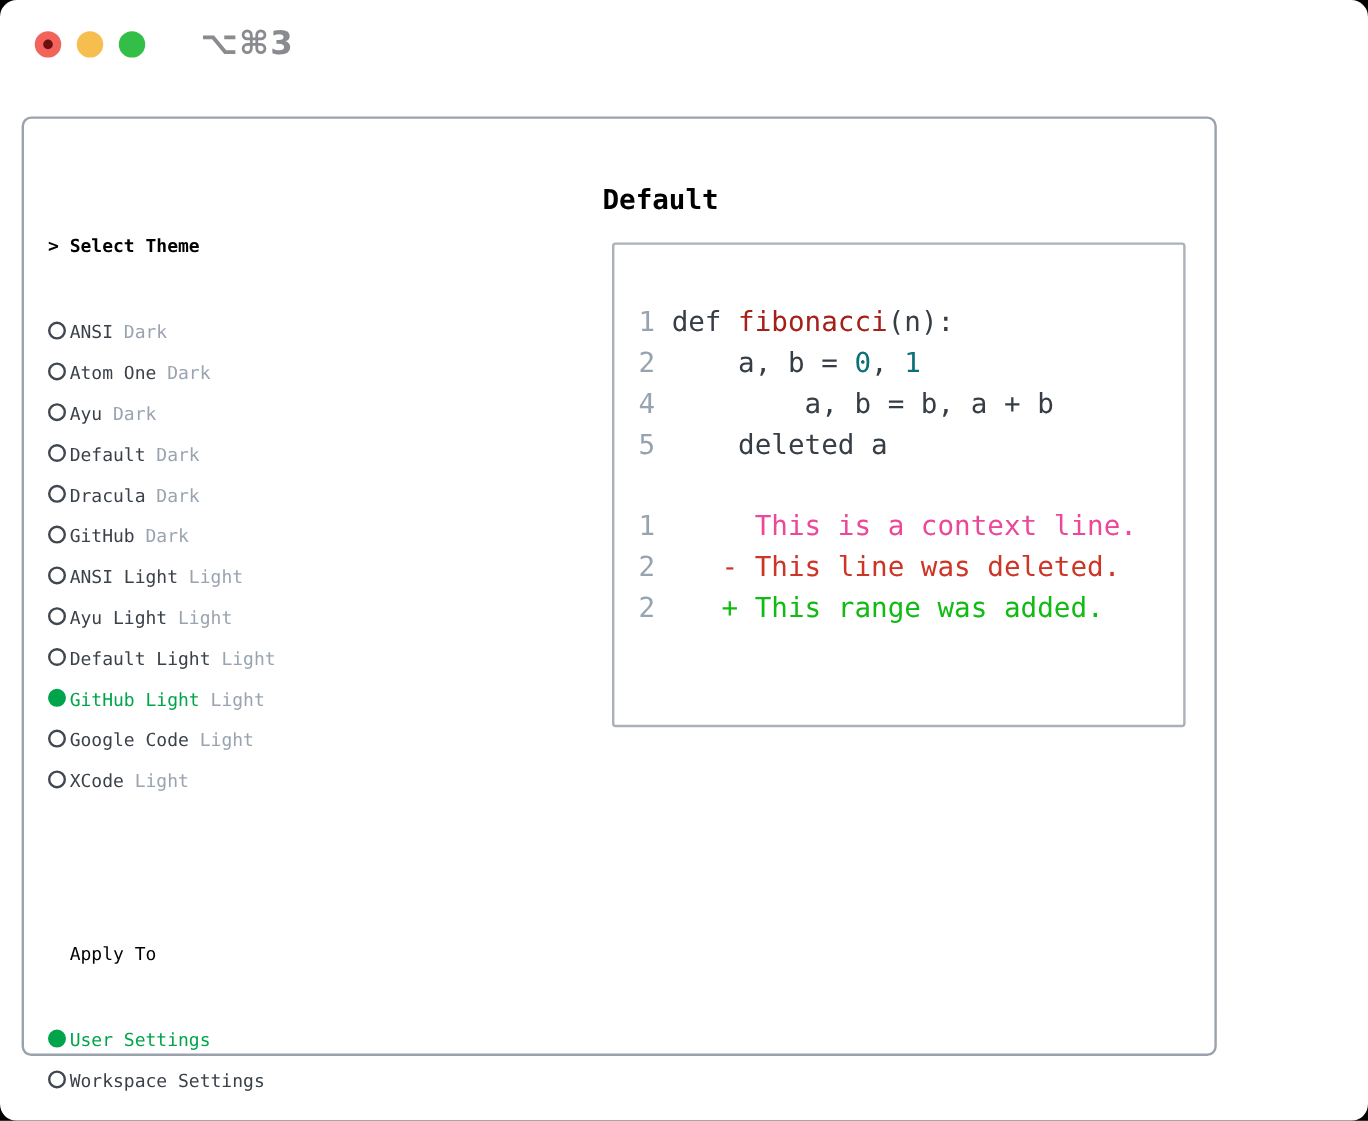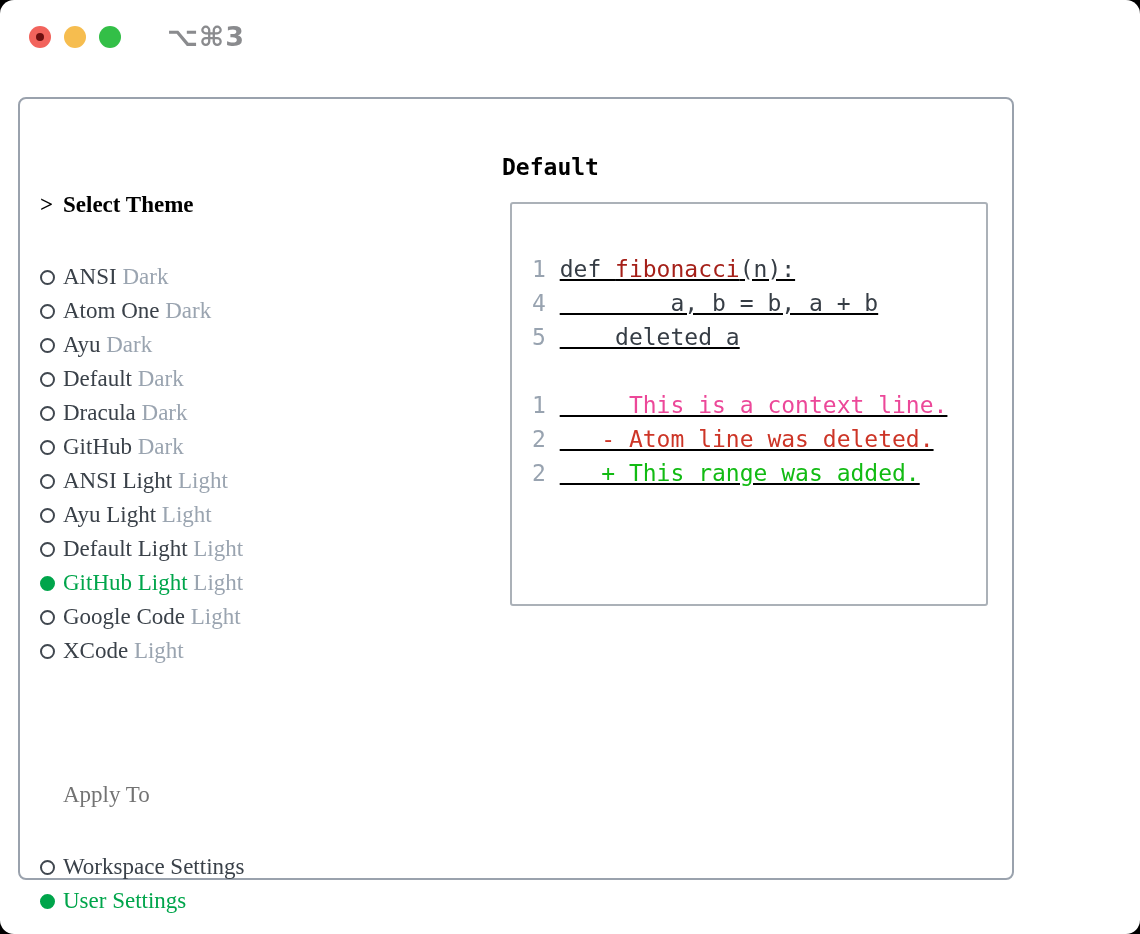--- a/index.html
+++ b/index.html
@@ -25,43 +25,43 @@
     position:absolute; left:167px; top:21px; height:32px; line-height:32px;
     font-family:"DejaVu Sans","Liberation Sans",sans-serif;
     font-size:27px; font-weight:bold; color:#8a8b8e; letter-spacing:1px;
   }
   
   .main-box {
     position:absolute; left:18px; top:97px; width:992px; height:779px;
     border:2px solid #9aa2ad; border-radius:8px; background:#fff;
   }
   .leftcol { position:absolute; left:20px; top:51px; white-space:pre; }
-  .row { height:34px; line-height:34px; font-size:23px; white-space:pre;font-family:Liberation Serif, serif; }
+  .row { height:34px; line-height:34px; font-size:15px; white-space:pre; }
   .marker { display:inline-block; width:2ch; }
   .tprefix, .section-title { font-weight:bold; color:#000000; }
   .dot {
     display:inline-block; width:15px; height:15px; box-sizing:border-box;
     border:2px solid #40474f; border-radius:50%; vertical-align:-1px;
   }
   .dot.selected { background:var(--accent-green); border-color:var(--accent-green); }
   .tname { color:#3a4149;margin-top:16px; }
   .tname.selected-text { color:var(--accent-green); }
   .variant { color:var(--muted-gray); }
-  .apply-title { color:#737373; }
+  .apply-title { color:#000000; }
   
   .preview-title {
     position:absolute; left:482px; top:51px; height:34px; line-height:34px;
     font-size:23px; font-weight:bold; color:#000;
   }
   .preview-box {
     position:absolute; left:490px; top:103px; width:474px; height:400px;
     border:2px solid #abb1b8; border-radius:3px; background:#fff;
   }
   .code { position:absolute; left:20px; top:48px; }
-  .pline { min-height:34px; height:34px; line-height:34px; font-size:23px; white-space:pre;text-decoration:underline; }
+  .pline { min-height:34px; height:34px; line-height:34px; font-size:23px; white-space:pre; }
   .lnum { display:inline-block; width:2ch; color:var(--line-number-gray); }
   .c-plain    { color:#363d45; }
   .c-function { color:var(--function-red); }
   .c-number   { color:var(--number-teal); }
   .c-builtin  { color:var(--builtin-blue); }
   .c-context  { color:#ec4899; }
   .c-deleted  { color:var(--deleted-red); }
   .c-added    { color:var(--added-green); }
 </style>
 </head>
@@ -74,34 +74,35 @@
   <div class="traffic green"></div>
   <div class="shortcut">⌥⌘3</div>
 
   <div class="main-box">
 
     <div class="leftcol">
       <div class="row"><span class="marker tprefix">&gt;</span><span class="section-title">Select Theme</span></div>
       <div id="theme-list"><div class="row"><span class="marker"><span class="dot"></span></span><span class="tname">ANSI</span><span class="variant"> Dark</span></div><div class="row"><span class="marker"><span class="dot"></span></span><span class="tname">Atom One</span><span class="variant"> Dark</span></div><div class="row"><span class="marker"><span class="dot"></span></span><span class="tname">Ayu</span><span class="variant"> Dark</span></div><div class="row"><span class="marker"><span class="dot"></span></span><span class="tname">Default</span><span class="variant"> Dark</span></div><div class="row"><span class="marker"><span class="dot"></span></span><span class="tname">Dracula</span><span class="variant"> Dark</span></div><div class="row"><span class="marker"><span class="dot"></span></span><span class="tname">GitHub</span><span class="variant"> Dark</span></div><div class="row"><span class="marker"><span class="dot"></span></span><span class="tname">ANSI Light</span><span class="variant"> Light</span></div><div class="row"><span class="marker"><span class="dot"></span></span><span class="tname">Ayu Light</span><span class="variant"> Light</span></div><div class="row"><span class="marker"><span class="dot"></span></span><span class="tname">Default Light</span><span class="variant"> Light</span></div><div class="row"><span class="marker"><span class="dot selected"></span></span><span class="tname selected-text">GitHub Light</span><span class="variant"> Light</span></div><div class="row"><span class="marker"><span class="dot"></span></span><span class="tname">Google Code</span><span class="variant"> Light</span></div><div class="row"><span class="marker"><span class="dot"></span></span><span class="tname">XCode</span><span class="variant"> Light</span></div></div>
       <div class="row"> </div>
       <div class="row"><span class="marker"></span><span class="apply-title">Apply To</span></div>
-      <div id="apply-list"><div class="row"><span class="marker"><span class="dot"></span></span><span class="tname">Workspace Settings</span></div><div class="row"><span class="marker"><span class="dot selected"></span></span><span class="tname selected-text">User Settings</span></div></div>
+      <div id="apply-list"><div class="row"><span class="marker"><span class="dot selected"></span></span><span class="tname selected-text">User Settings</span></div><div class="row"><span class="marker"><span class="dot"></span></span><span class="tname">Workspace Settings</span></div></div>
       
       
       
     </div>
 
     <div class="preview-title">Default</div>
 
     <div class="preview-box">
       <div class="code" id="code-preview">
           <div class="pline"><span class="lnum">1</span><span class="c-plain">def </span><span class="c-function">fibonacci</span><span class="c-plain">(n):</span></div>
+          <div class="pline"><span class="lnum">2</span><span class="c-plain">    a, b = </span><span class="c-number">0</span><span class="c-plain">, </span><span class="c-number">1</span></div>
           <div class="pline"><span class="lnum">4</span><span class="c-plain">        a, b = b, a + b</span></div>
           <div class="pline"><span class="lnum">5</span><span class="c-plain">    deleted a</span></div>
           <div class="pline"><span class="lnum"></span></div>
           <div class="pline"><span class="lnum">1</span><span class="c-context">     This is a context line.</span></div>
-          <div class="pline"><span class="lnum">2</span><span class="c-deleted">   - Atom line was deleted.</span></div>
+          <div class="pline"><span class="lnum">2</span><span class="c-deleted">   - This line was deleted.</span></div>
           <div class="pline"><span class="lnum">2</span><span class="c-added">   + This range was added.</span></div>
         </div>
     </div>
 
   </div>
 </div>
 
 </body></html>

